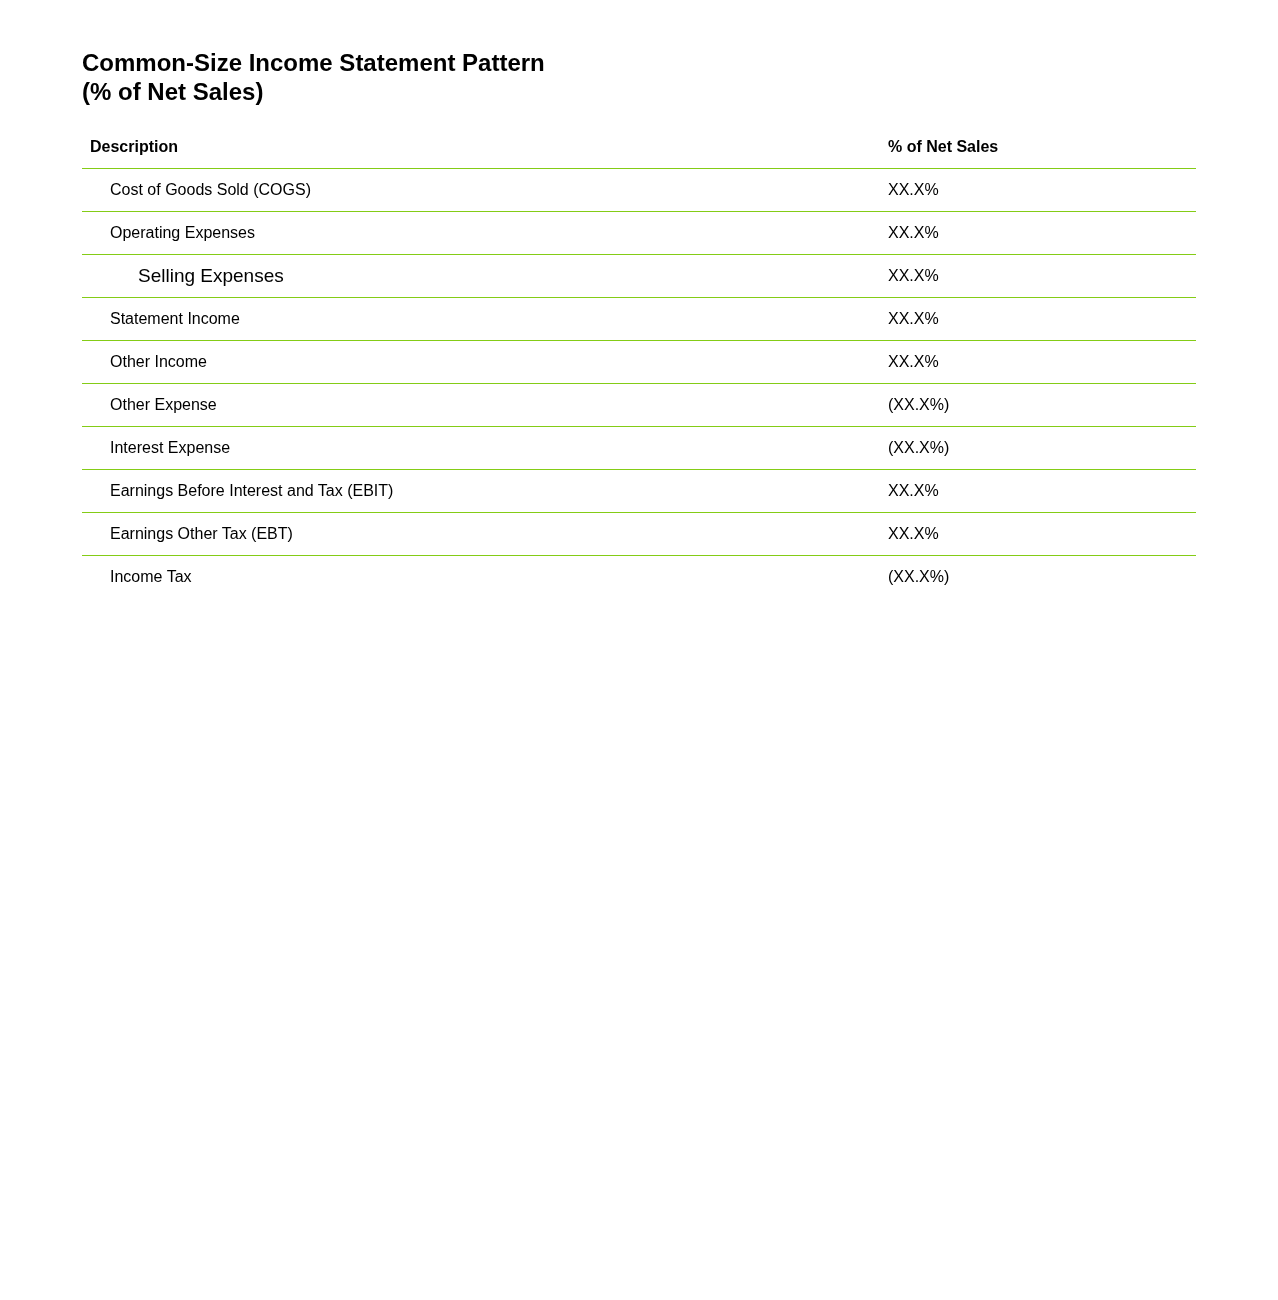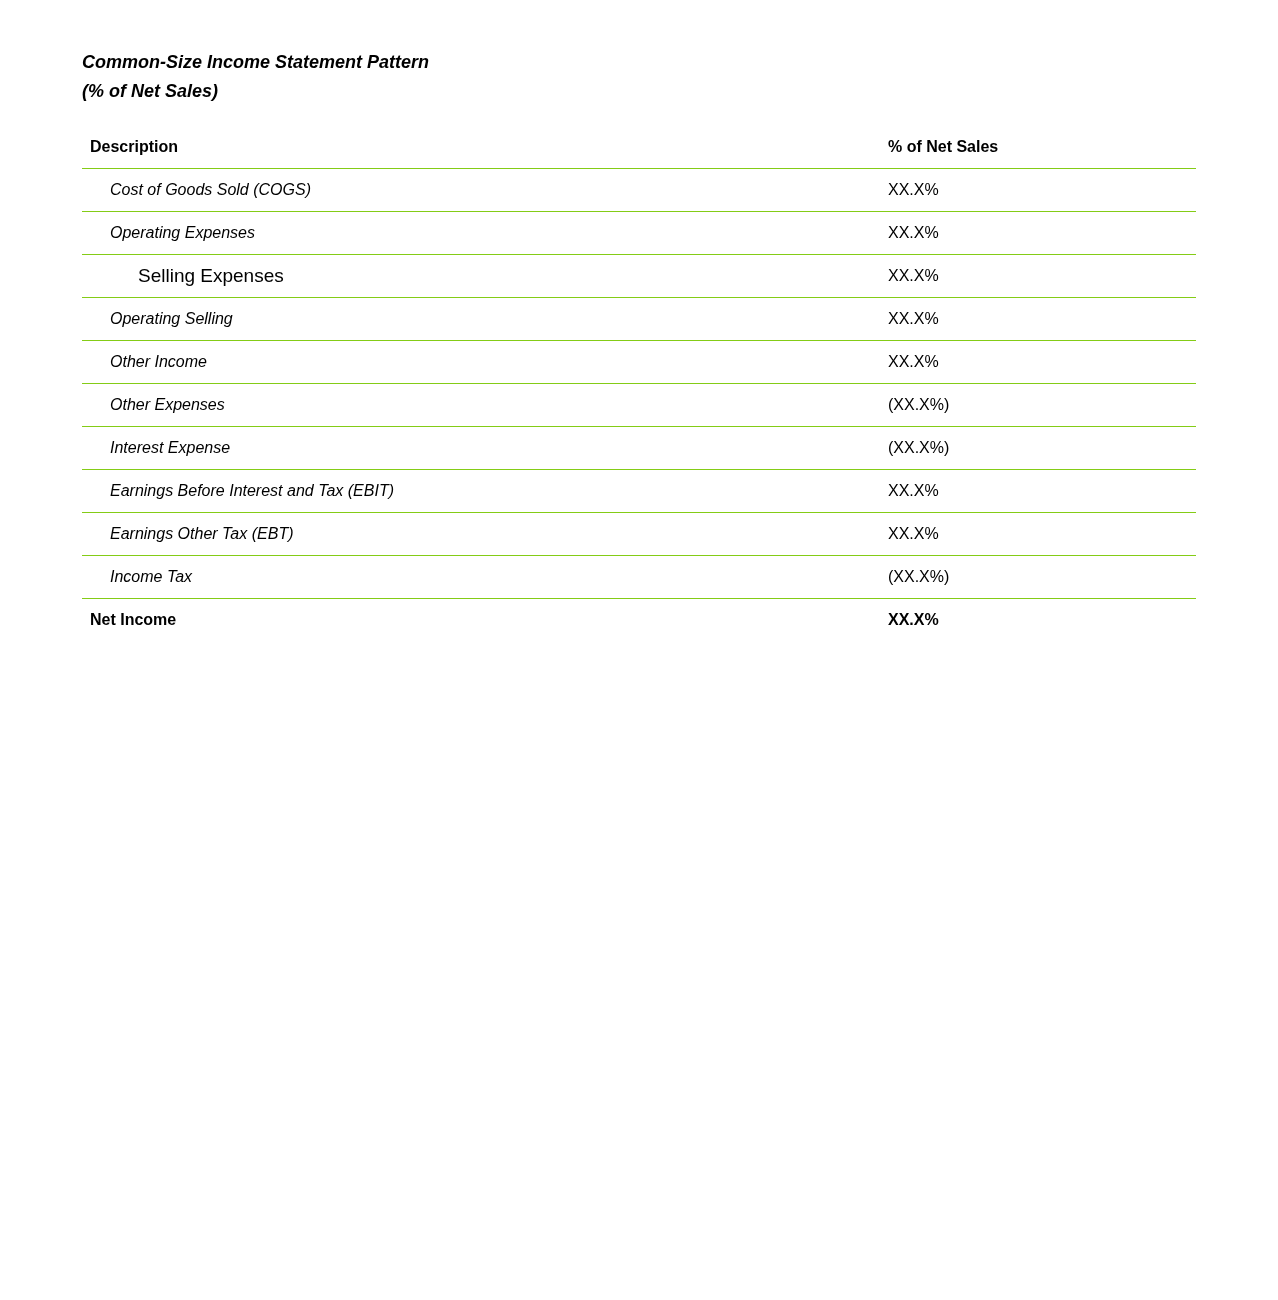--- a/index.html
+++ b/index.html
@@ -5,43 +5,42 @@
     html, body { margin: 0; padding: 0; background: #ffffff; }
     body {
       width: 1278px; height: 1300px;
       font-family: "Liberation Sans", sans-serif;
       color: #000;
       position: relative;
     }
     .page { position: absolute; left: 82px; top: 48px; width: 1114px; }
     h1 {
       margin: 0;
-      font-size: 18px;
+      font-size: 24px;
       line-height: 29px;
       font-weight: bold;
-      font-style: italic;
     }
     h1 span { display: block; }
     table {
       margin-top: 20px;
       width: 1114px;
       border-collapse: collapse;
       font-size: 16px;
     }
     th, td {
       text-align: left;
       height: 42px;
       padding: 0 8px;
       border-bottom: 1px solid #84cc16;
       vertical-align: middle;
     }
     th { font-weight: bold; }
     col.c1 { width: 798px; }
     tr:last-child td { border-bottom: none; }
-    .lvl1 { padding-left: 28px; font-style: italic; }
+    .lvl1 { padding-left: 28px; }
     .lvl2 { padding-left: 56px; font-size: 19px; }
     .bold td { font-weight: bold; }
   </style>
 </head>
 <body>
 
 <div class="page">
   <h1>
     <span>Common-Size Income Statement Pattern</span>
     <span>(% of Net Sales)</span>
@@ -64,46 +63,42 @@
         </tr>
         <tr>
           <td class="lvl1">Operating Expenses</td>
           <td>XX.X%</td>
         </tr>
         <tr>
           <td class="lvl2">Selling Expenses</td>
           <td>XX.X%</td>
         </tr>
         <tr>
-          <td class="lvl1">Operating Selling</td>
+          <td class="lvl1">Statement Income</td>
           <td>XX.X%</td>
         </tr>
         <tr>
           <td class="lvl1">Other Income</td>
           <td>XX.X%</td>
         </tr>
         <tr>
-          <td class="lvl1">Other Expenses</td>
+          <td class="lvl1">Other Expense</td>
           <td>(XX.X%)</td>
         </tr>
         <tr>
           <td class="lvl1">Interest Expense</td>
           <td>(XX.X%)</td>
         </tr>
         <tr>
           <td class="lvl1">Earnings Before Interest and Tax (EBIT)</td>
           <td>XX.X%</td>
         </tr>
         <tr>
           <td class="lvl1">Earnings Other Tax (EBT)</td>
           <td>XX.X%</td>
         </tr>
         <tr>
           <td class="lvl1">Income Tax</td>
           <td>(XX.X%)</td>
         </tr>
-        <tr class="bold">
-          <td>Net Income</td>
-          <td>XX.X%</td>
-        </tr>
       </tbody>
   </table>
 </div>
 
 </body></html>

